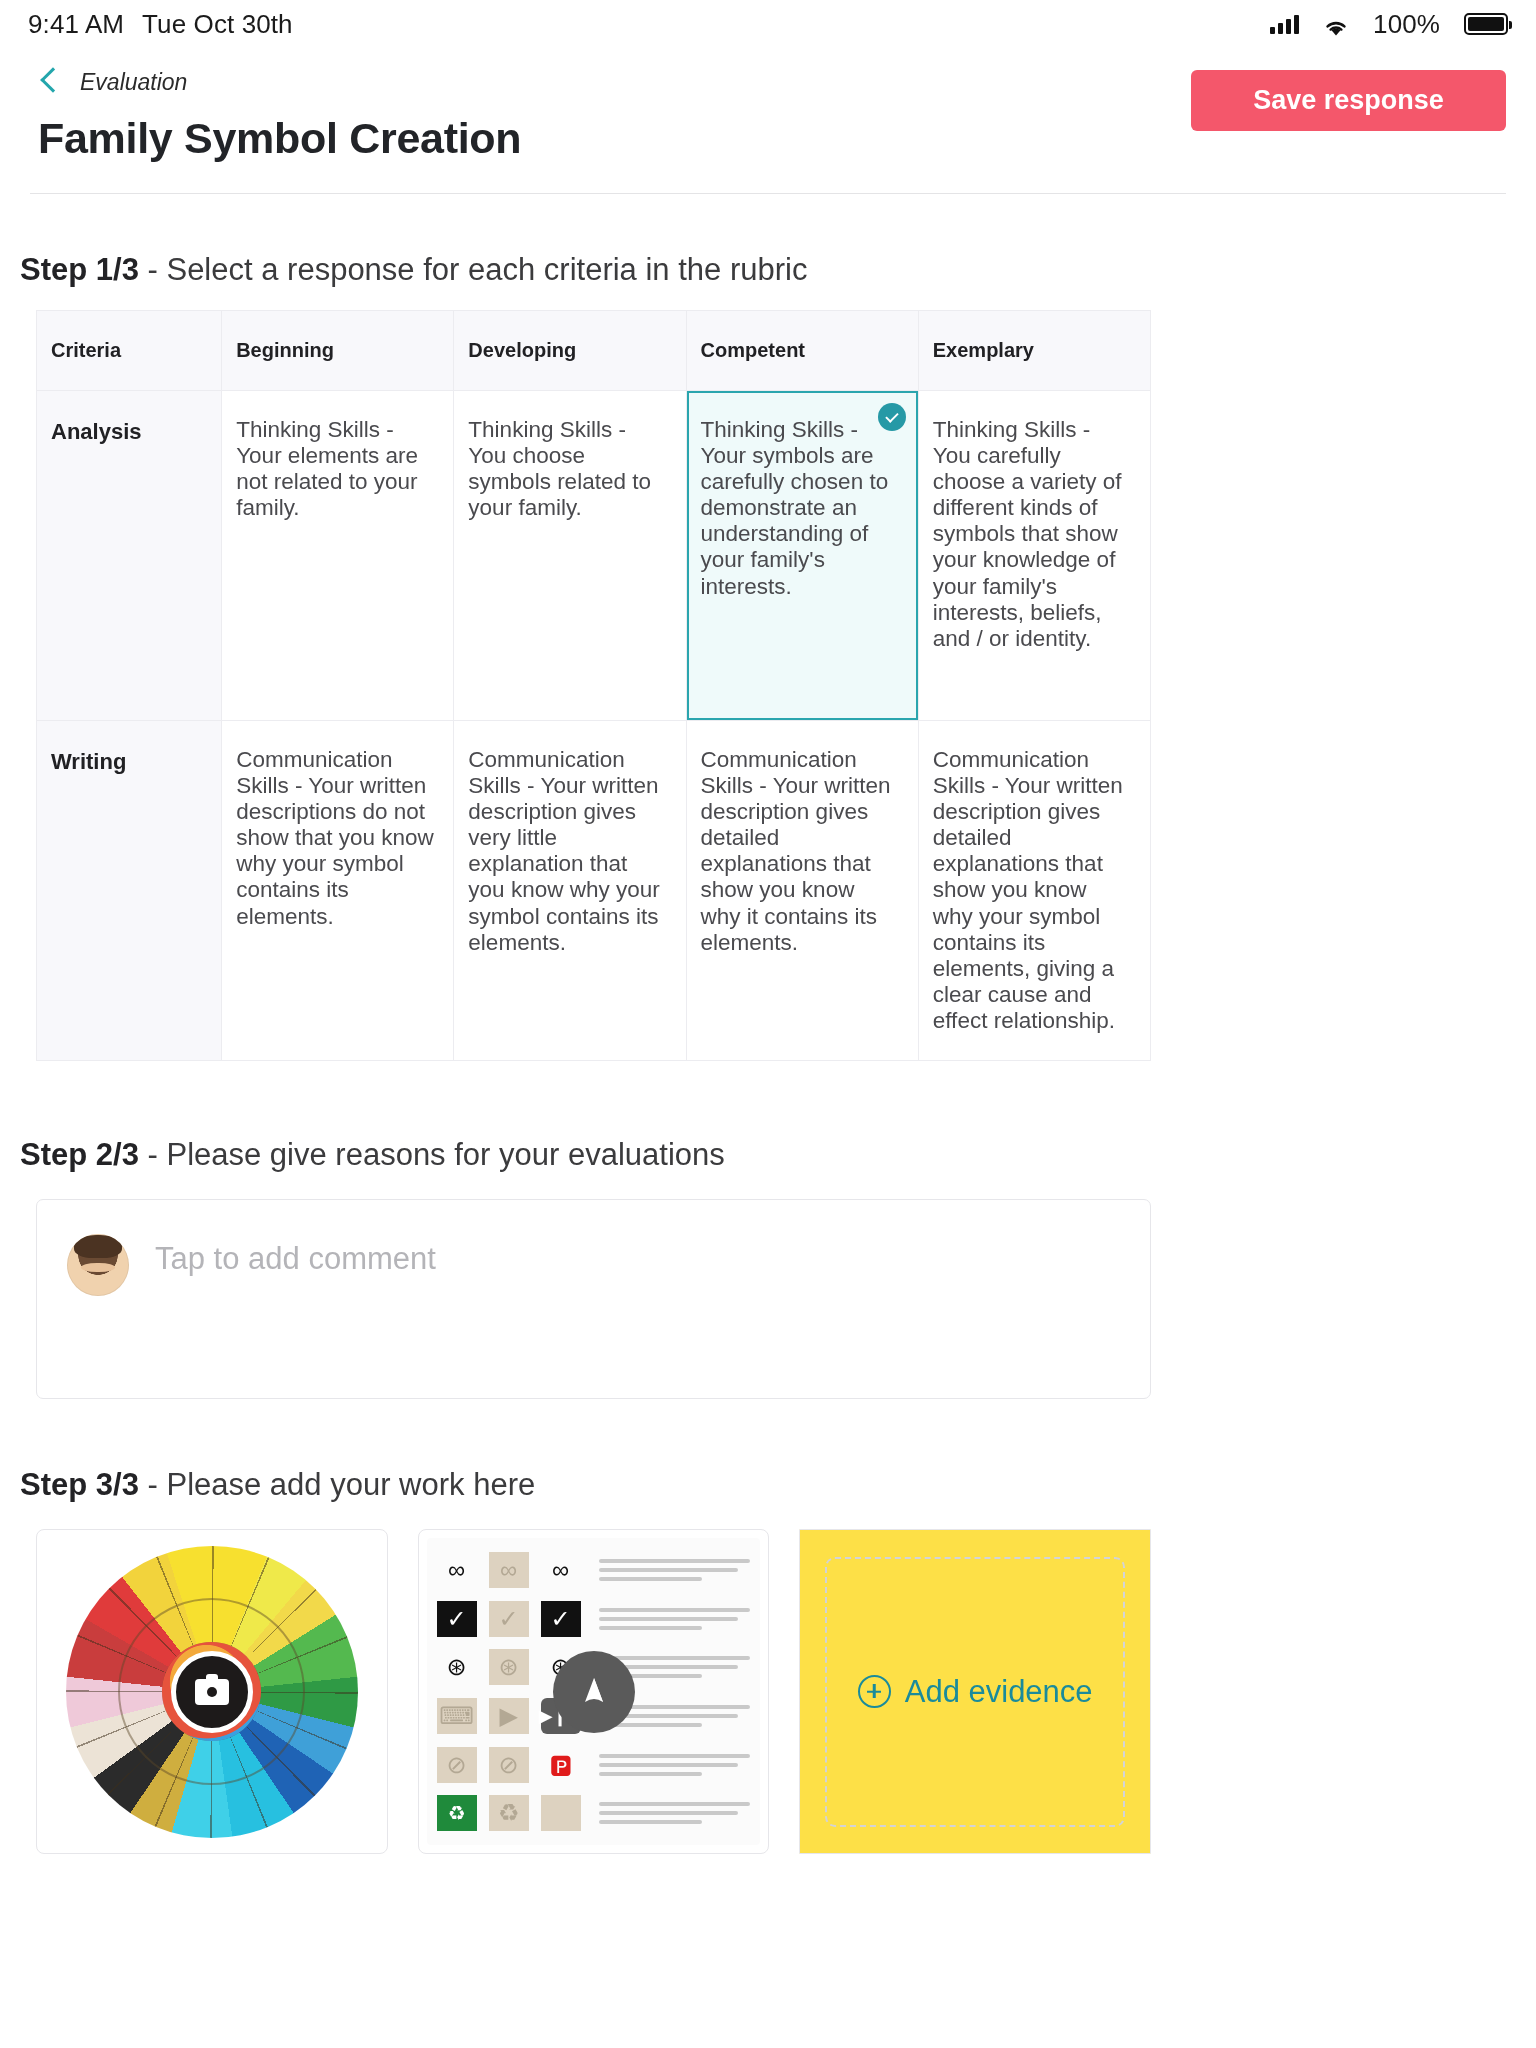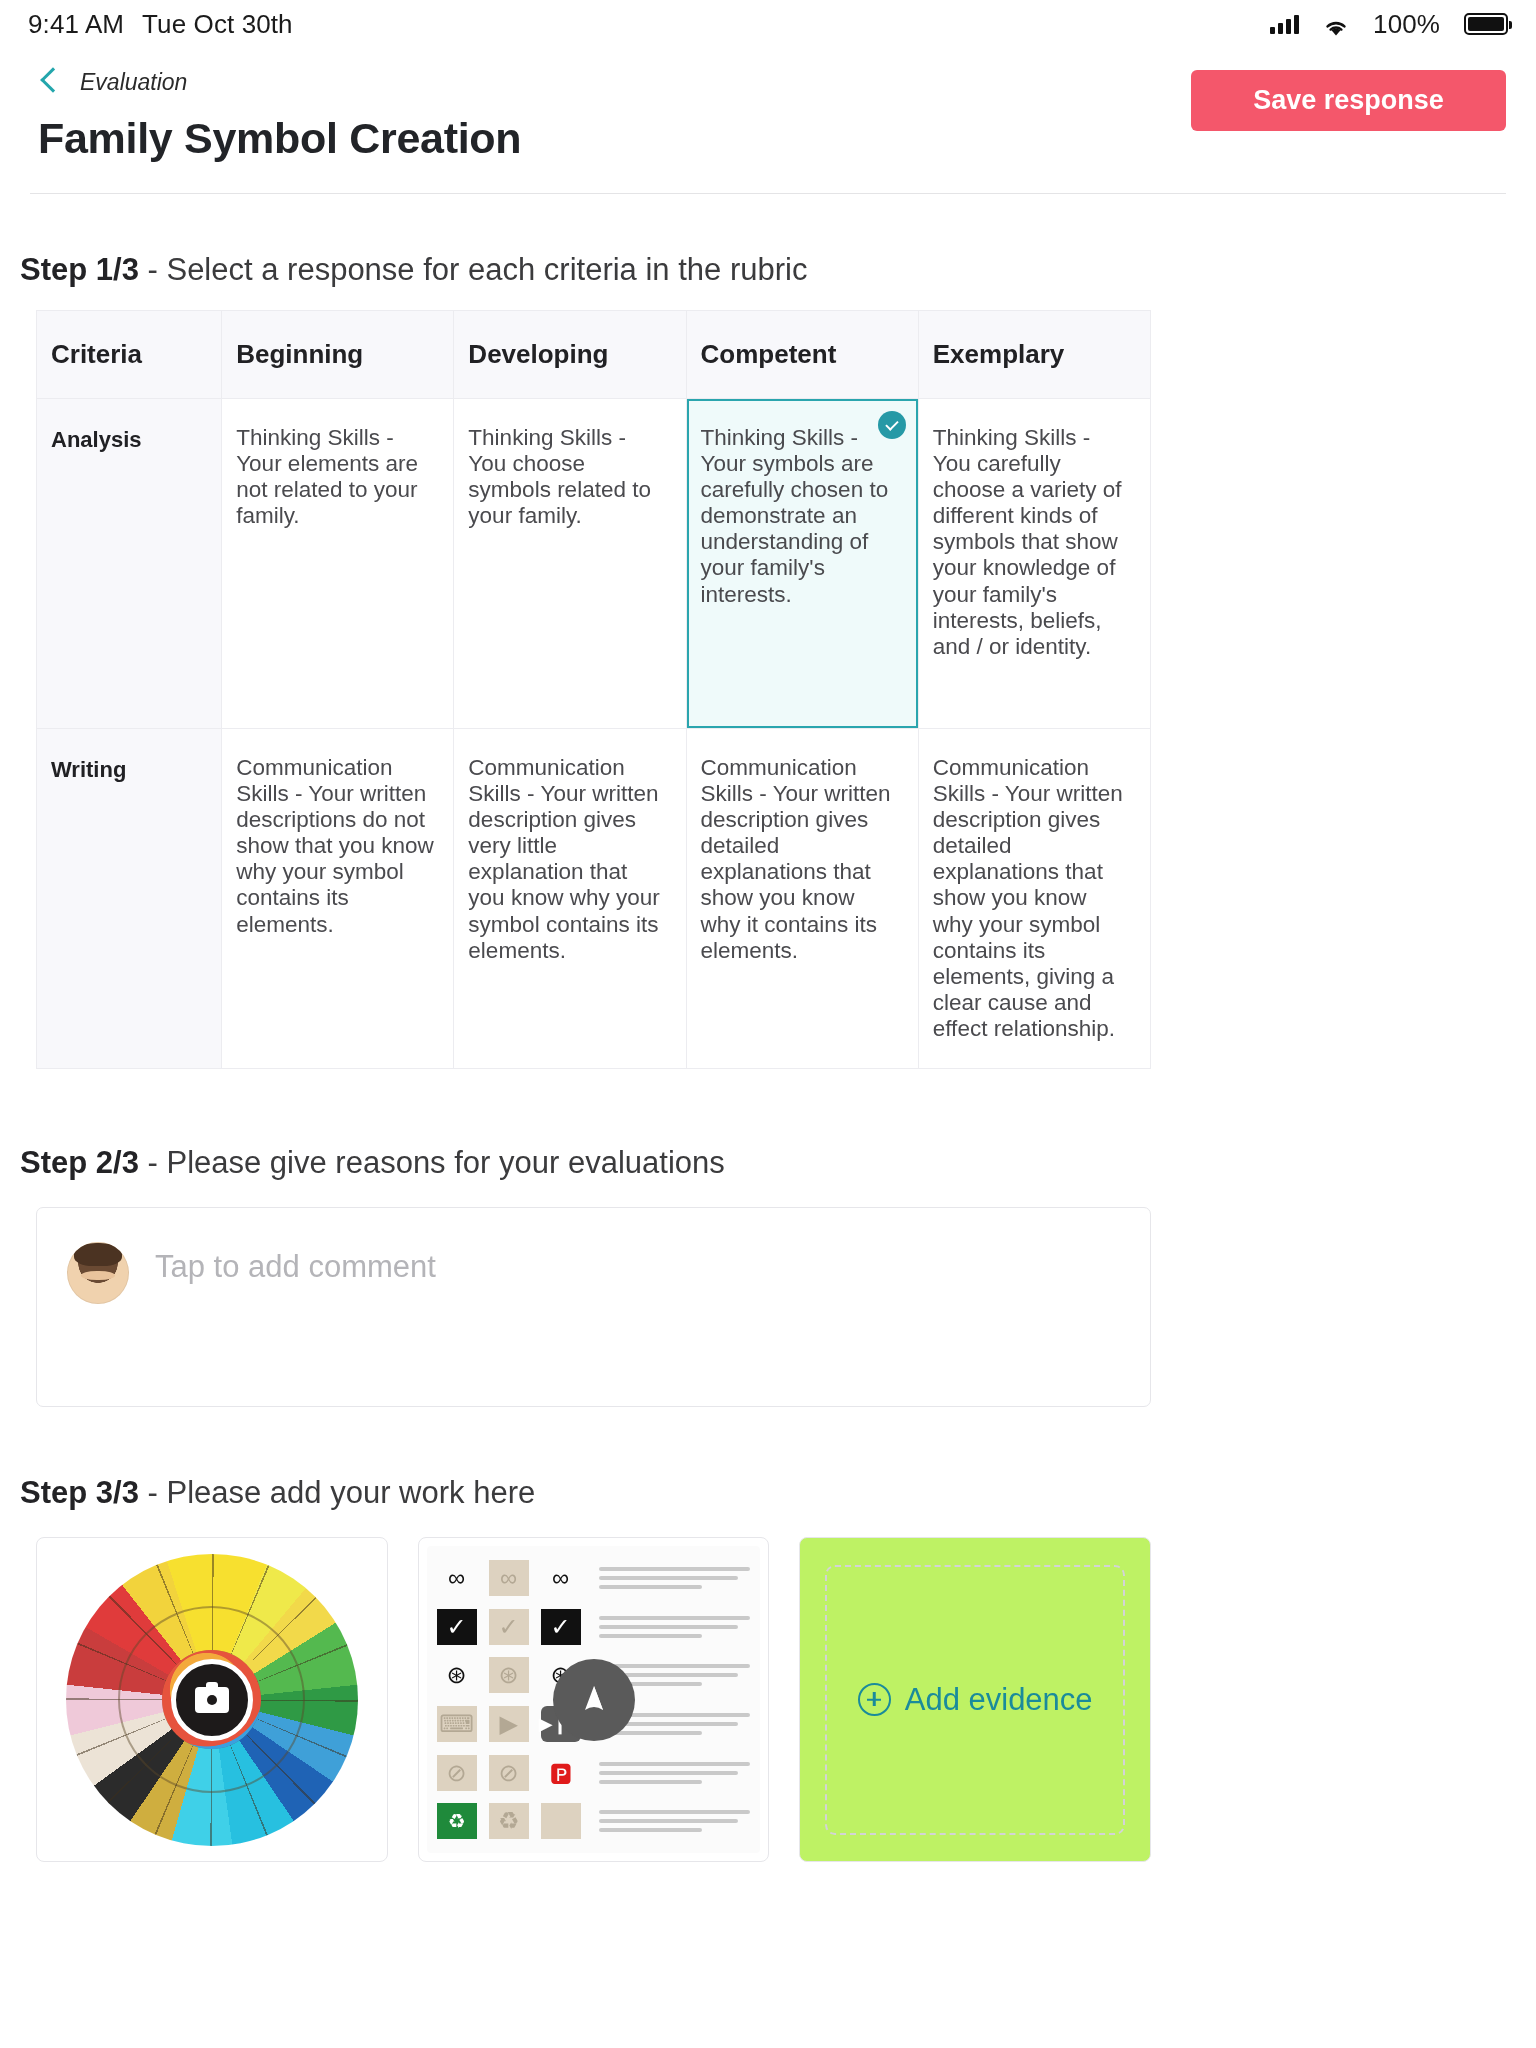--- a/index.html
+++ b/index.html
@@ -85,21 +85,21 @@
   .table-wrap { margin: 22px 36px 0 36px; }
   table.rubric {
     width: 1115px; border-collapse: collapse; table-layout: fixed;
     border: 1px solid #e6e6ea;
   }
   table.rubric th, table.rubric td {
     border: 1px solid #ececf0; vertical-align: top;
   }
   table.rubric th {
     background: #f8f8fb; text-align: left;
-    font-size: 26px; font-weight: bold; color: #212124;
+    font-size: 20px; font-weight: bold; color: #212124;
     padding: 28px 0 28px 14px; height: 78px;
   }
   col.c0 { width: 185px; }
   col.cx { width: 232px; }
   td.crit {
     background: #f8f8fb; font-size: 22px; font-weight: bold; color: #212124;
     padding: 28px 0 0 14px;
   }
   td.cell {
     padding: 26px 18px 26px 14px;
@@ -209,23 +209,23 @@
   .sym.green { background: #1f8a3b; color: #fff; font-size: 20px; }
   .sym.red { color: #e01b1b; }
   .sym.grey { background: #5b5b5b; color: #fff; font-size: 18px; border-radius: 6px; }
   .lines { flex: 1; display: flex; flex-direction: column; gap: 5px; padding-left: 6px; }
   .lines i { display: block; height: 4px; background: #c9c9c9; border-radius: 2px; }
   .lines i:nth-child(2) { width: 92%; }
   .lines i:nth-child(3) { width: 68%; }
 
   
   .add-card {
-    width: 352px; height: 325px; border: 1px solid #e6e6ea; border-radius: 8px;
+    width: 352px; height: 325px; border: 1px solid #e6e6ea; border-radius: 1px;
     display: flex; align-items: center; justify-content: center; cursor: pointer;
-    background: #bef264;
+    background: #fde047;
   }
   .add-inner {
     width: 300px; height: 270px; border: 2px dashed #d3d3d7; border-radius: 10px;
     display: flex; align-items: center; justify-content: center; gap: 14px;
     color: #1a8b9b;
   }
   .plus-circle {
     width: 33px; height: 33px; border-radius: 50%; border: 2.5px solid #1a8b9b;
     position: relative; flex: none;
   }

